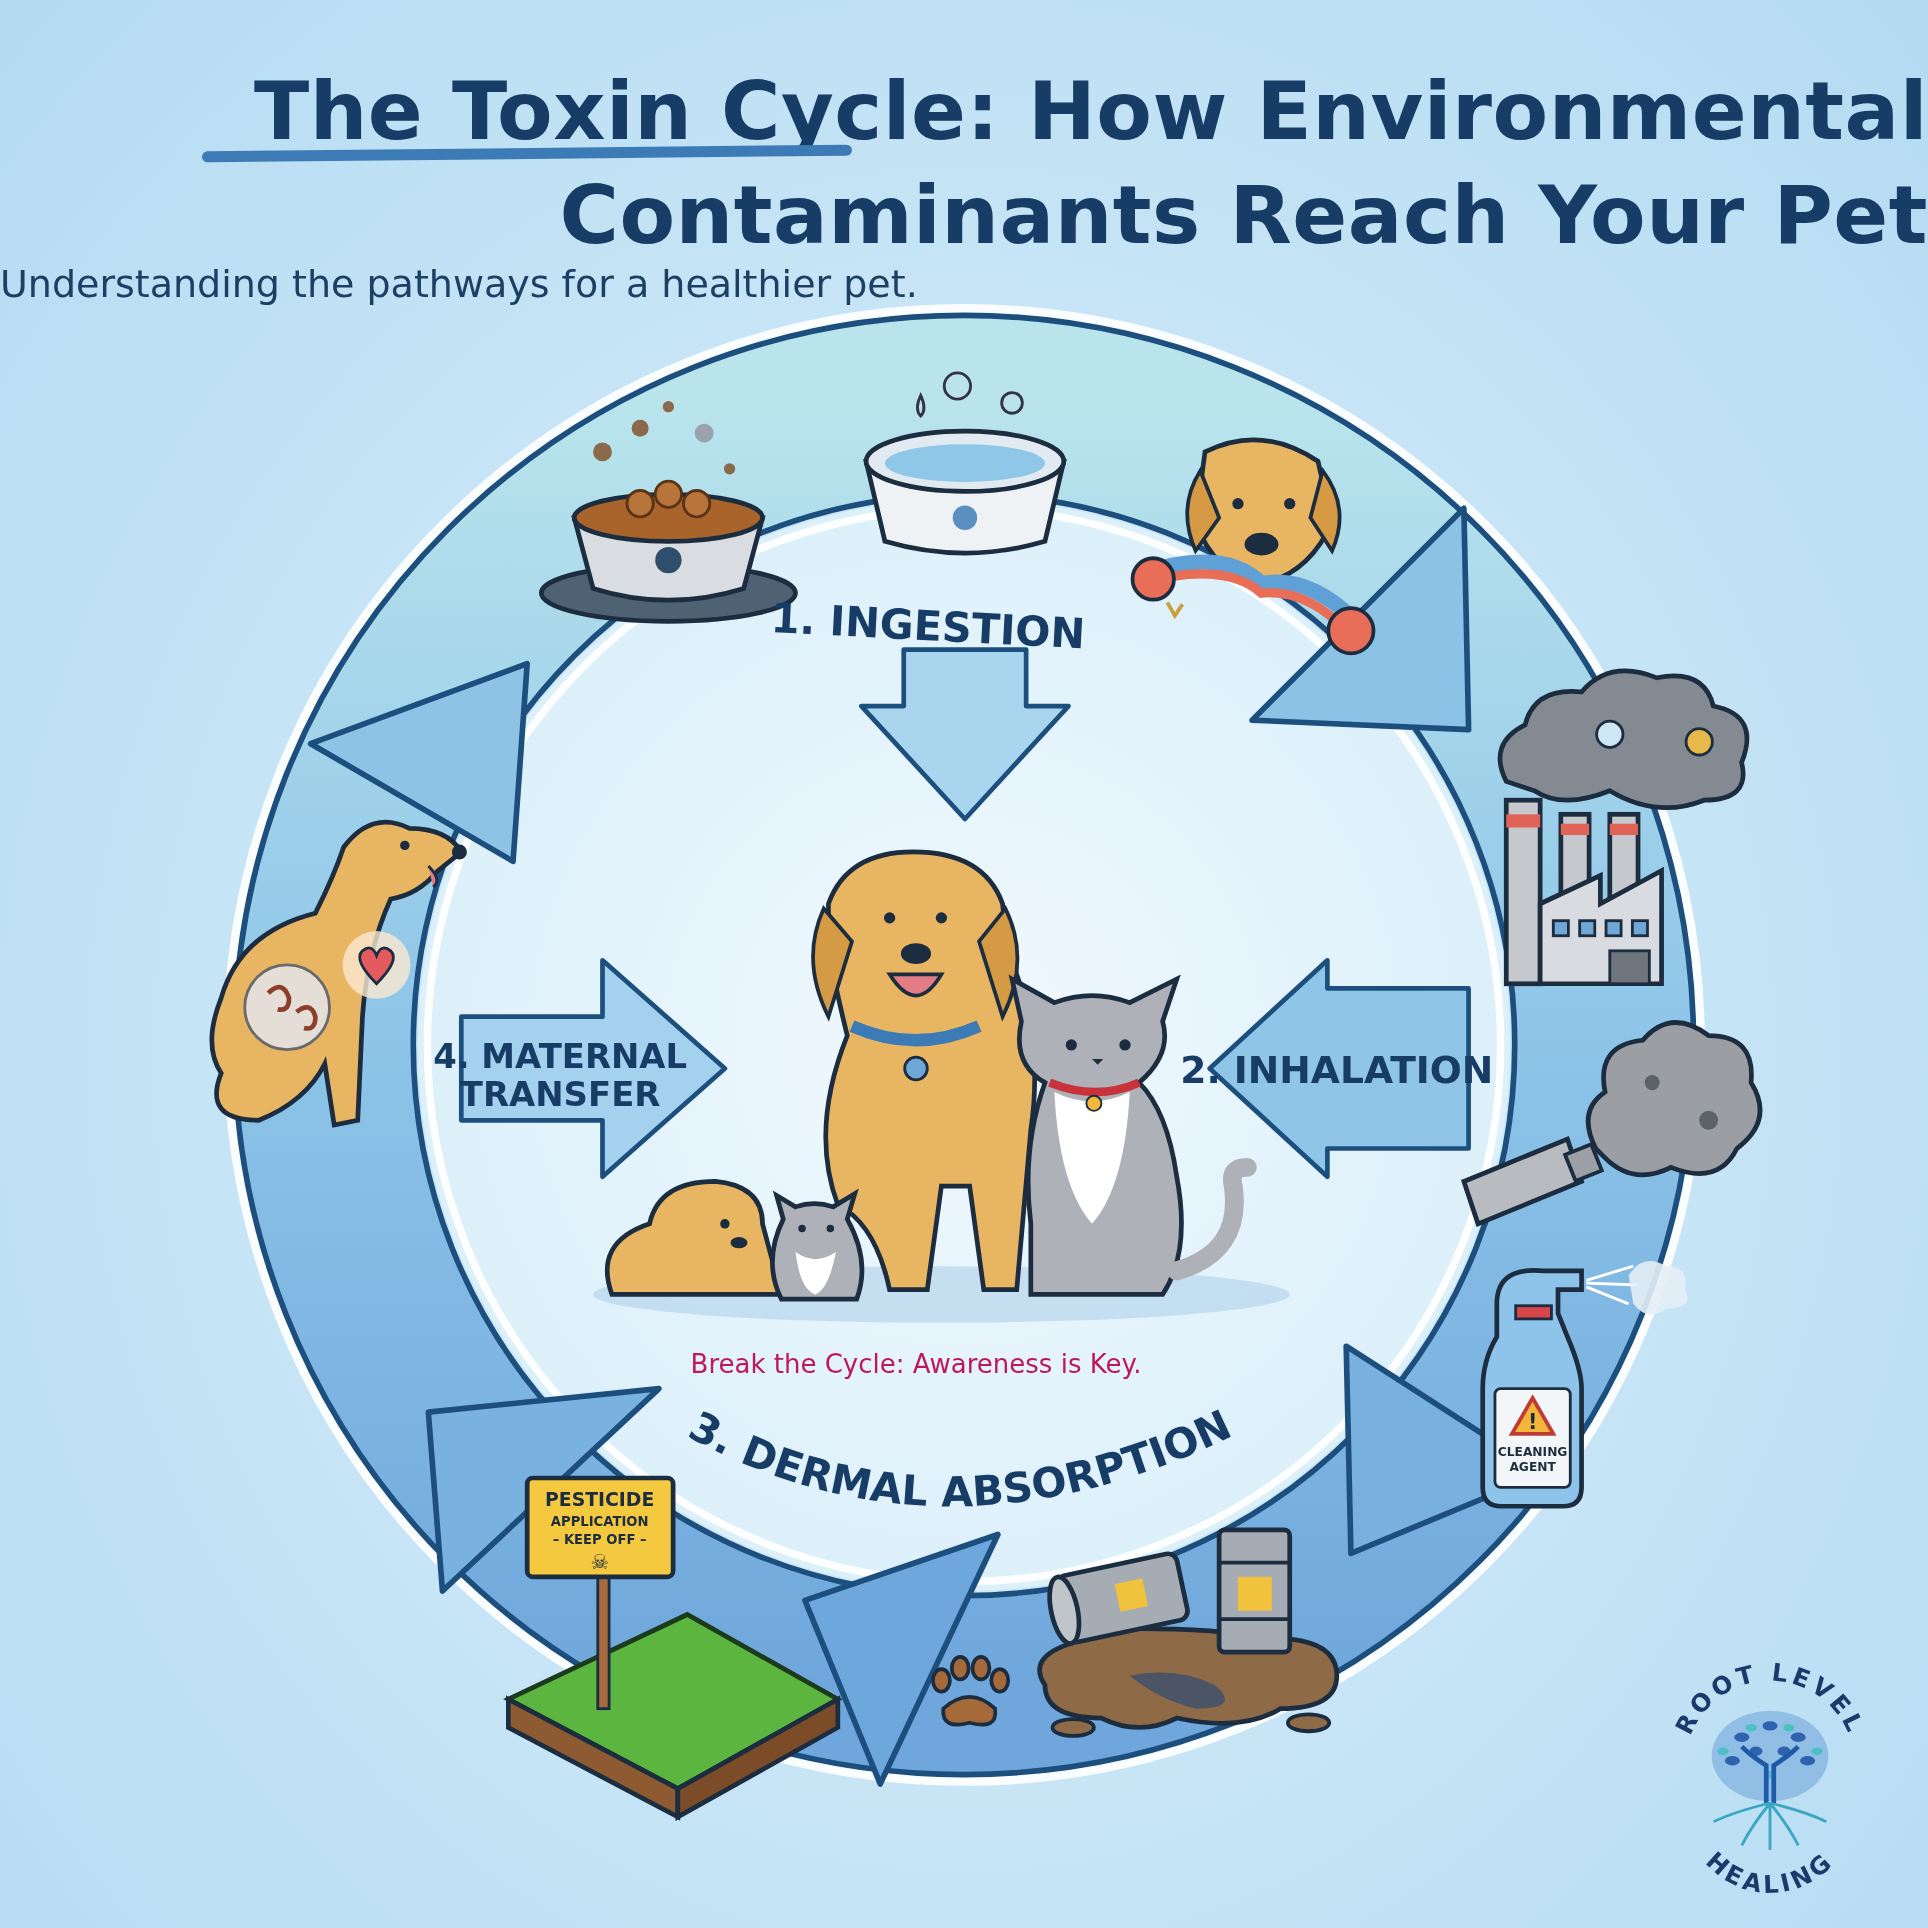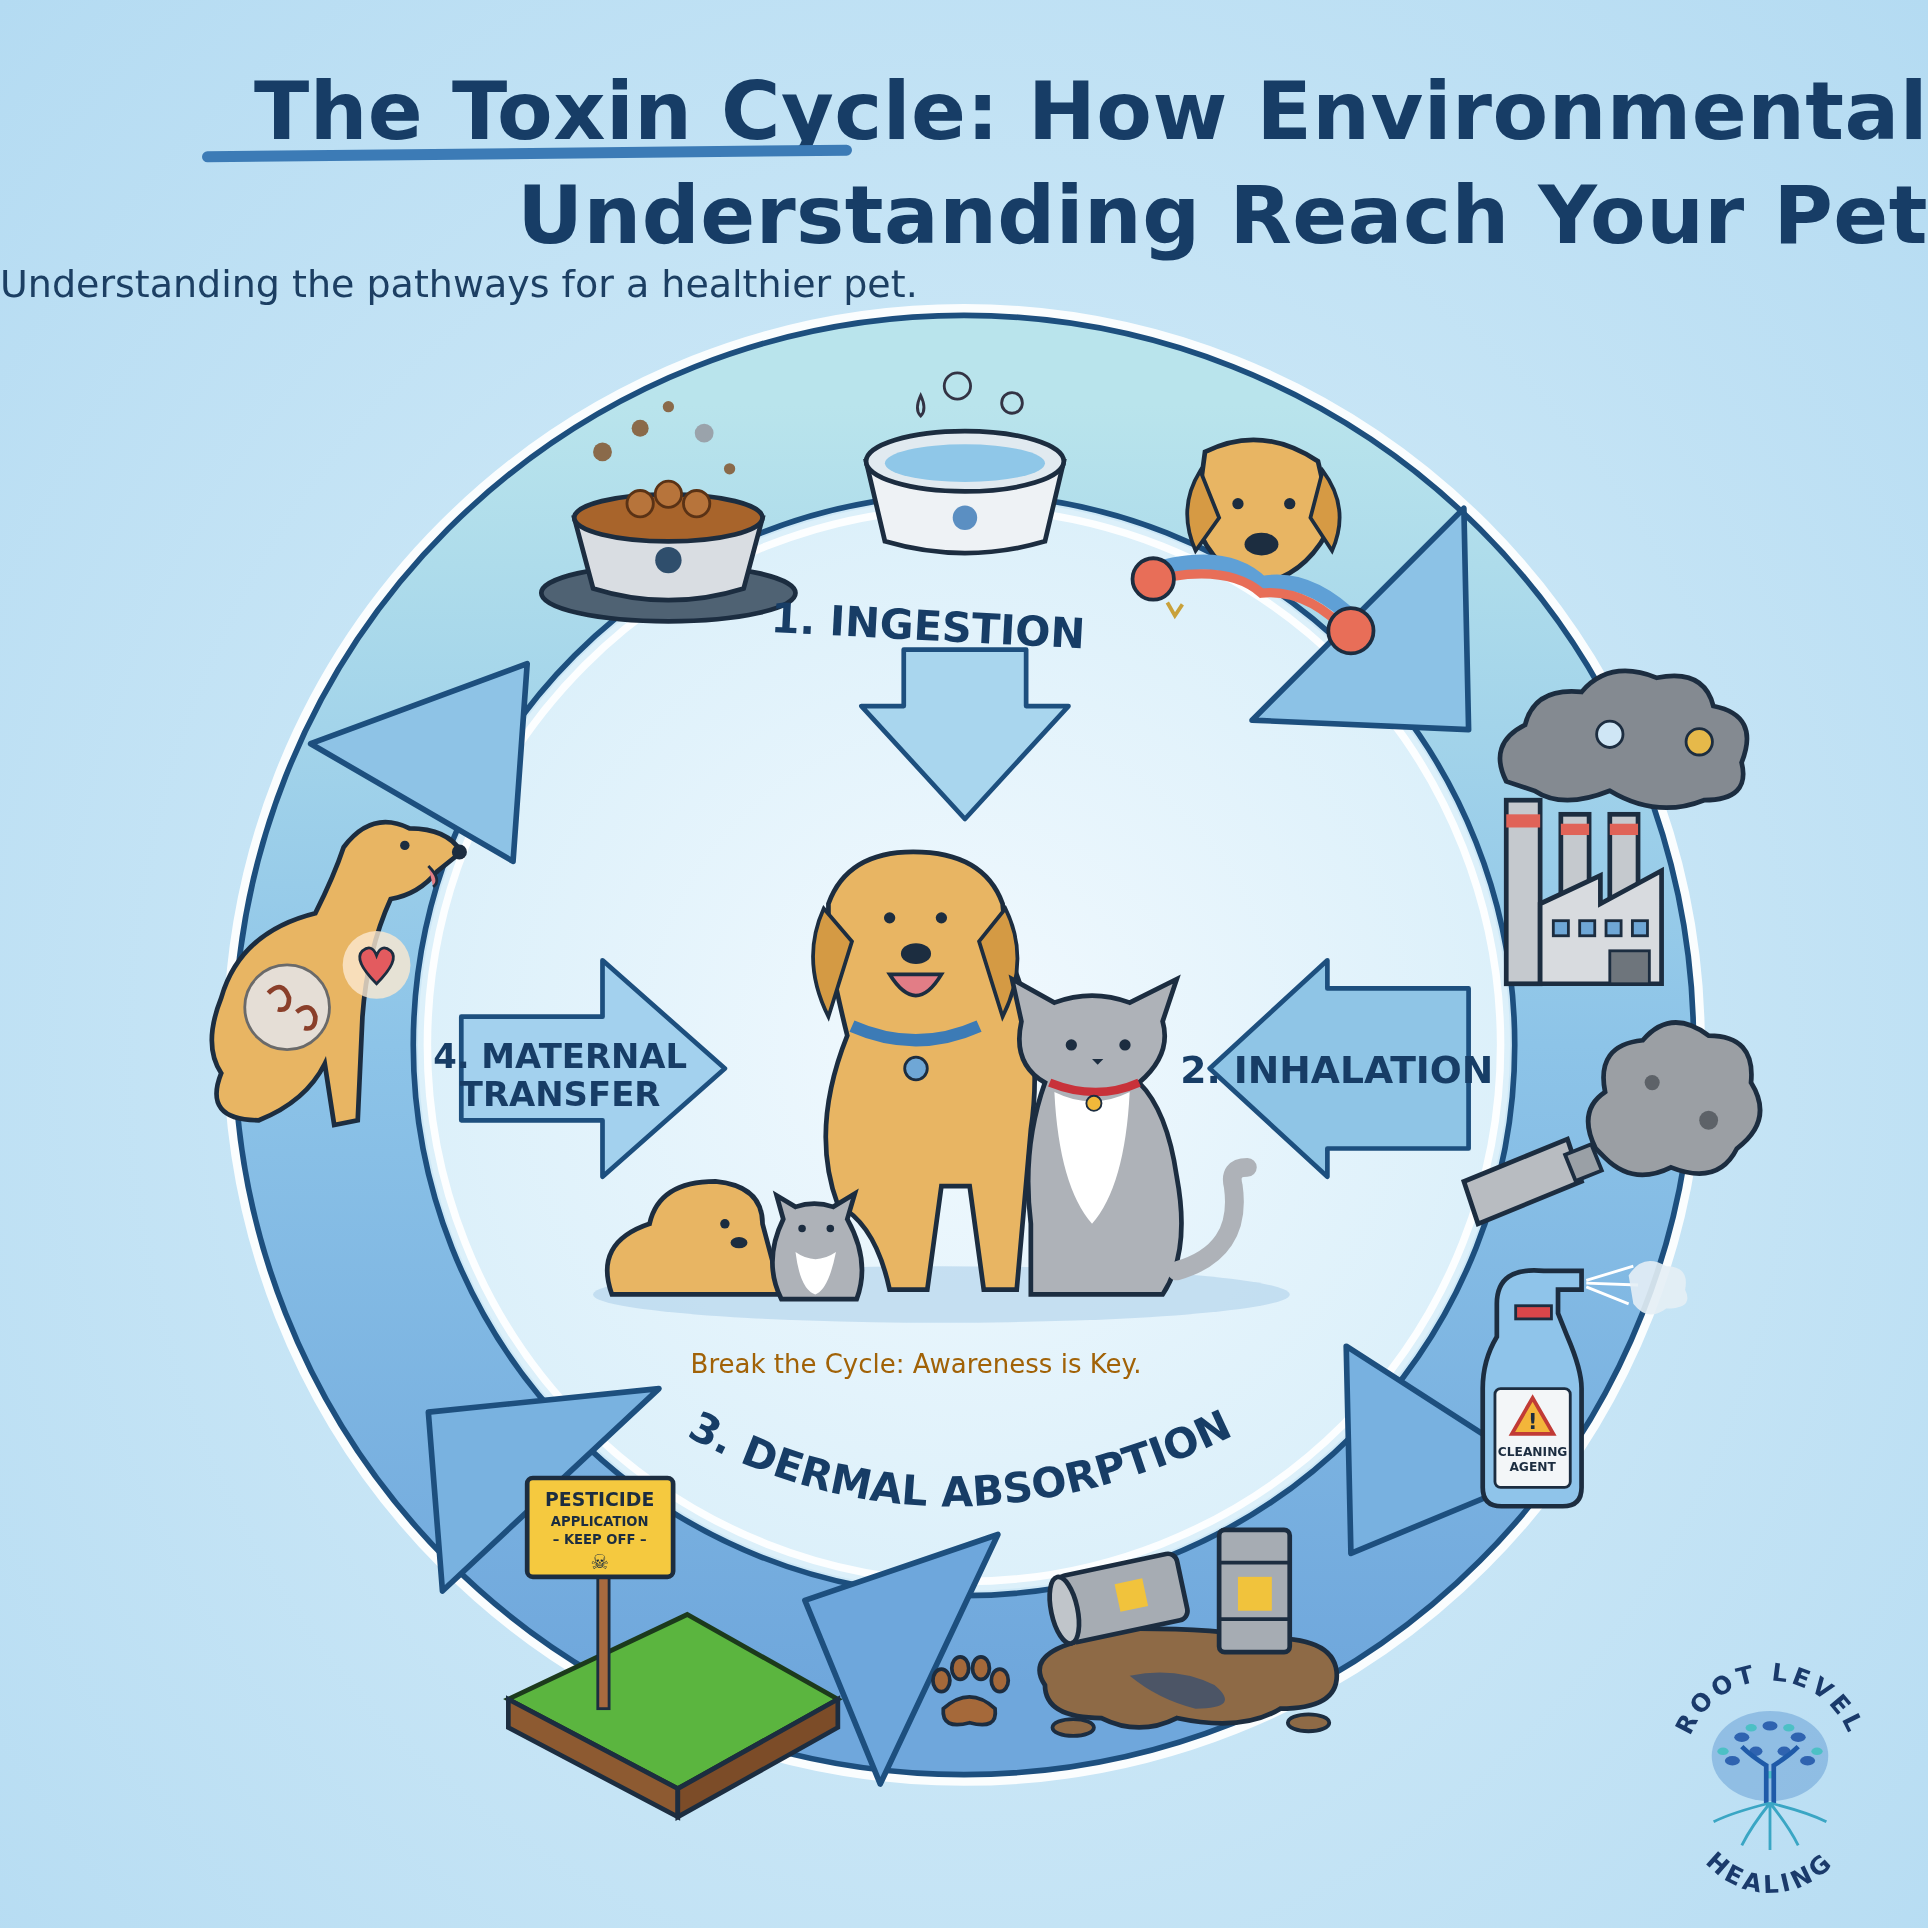--- a/index.html
+++ b/index.html
@@ -7,29 +7,29 @@
     background:radial-gradient(ellipse at 50% 55%, #e4f3fb 0%, #c9e6f6 45%, #b4dbf2 100%);
     font-family:"DejaVu Sans","Liberation Sans",sans-serif;color:#163a60;}
   .title{position:absolute;left:0;width:1928px;text-align:right;font-weight:bold;
     font-size:81px;line-height:94px;color:#173d66;letter-spacing:0.5px;}
   .t1{top:64px;}
   .t2{top:168px;}
   .underline{position:absolute;left:202px;top:148px;width:650px;height:11.3px;border-radius:5.6px;
     background:#3c7bb6;transform:rotate(-0.6deg);}
   .subtitle{position:absolute;top:262px;left:0;width:1928px;text-align:left;font-size:38px;color:#1c3f63;}
   svg.ring{position:absolute;left:0;top:0;}
-  .center-caption{position:absolute;left:0;width:1832px;top:1349px;text-align:center;font-size:26px;color:#a16207;}
+  .center-caption{position:absolute;left:0;width:1832px;top:1349px;text-align:center;font-size:26px;color:#be185d;}
   .logo{position:absolute;left:1657px;top:1662px;width:226px;height:235px;}
 </style>
 </head>
 <body>
 
 <div class="title t1">The Toxin Cycle: How Environmental</div>
 <div class="underline"></div>
-<div class="title t2">Understanding Reach Your Pet</div>
+<div class="title t2">Contaminants Reach Your Pet</div>
 <div class="subtitle">Understanding the pathways for a healthier pet.</div>
 
 <svg class="ring" width="1928" height="1928" viewBox="0 0 2048 2048">
   <defs>
     <linearGradient id="ringGrad" x1="0" y1="0" x2="0" y2="1">
       <stop offset="0" stop-color="#b9e4ec"></stop>
       <stop offset="0.5" stop-color="#8dc4e8"></stop>
       <stop offset="1" stop-color="#6fa7dc"></stop>
     </linearGradient>
     <radialGradient id="discGrad" cx="0.5" cy="0.5" r="0.5">

